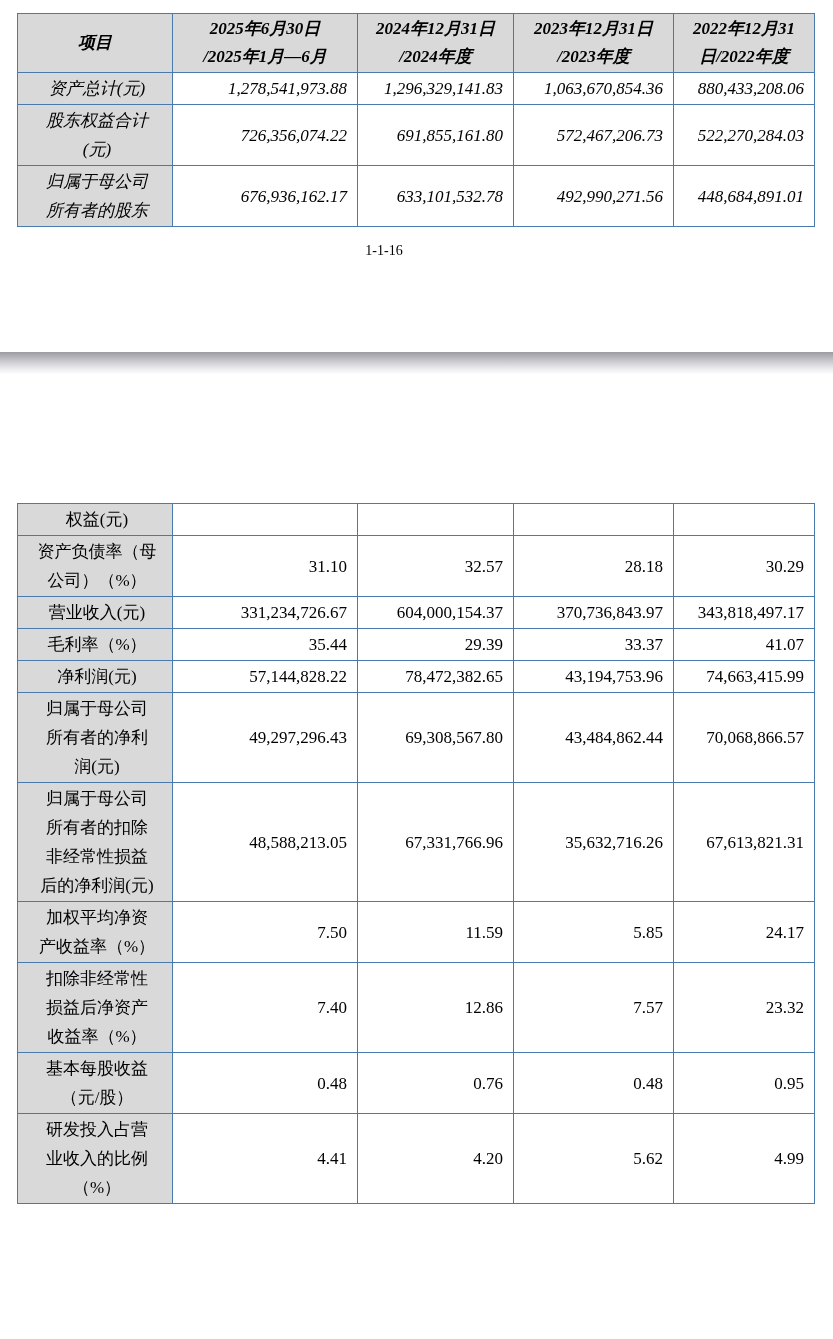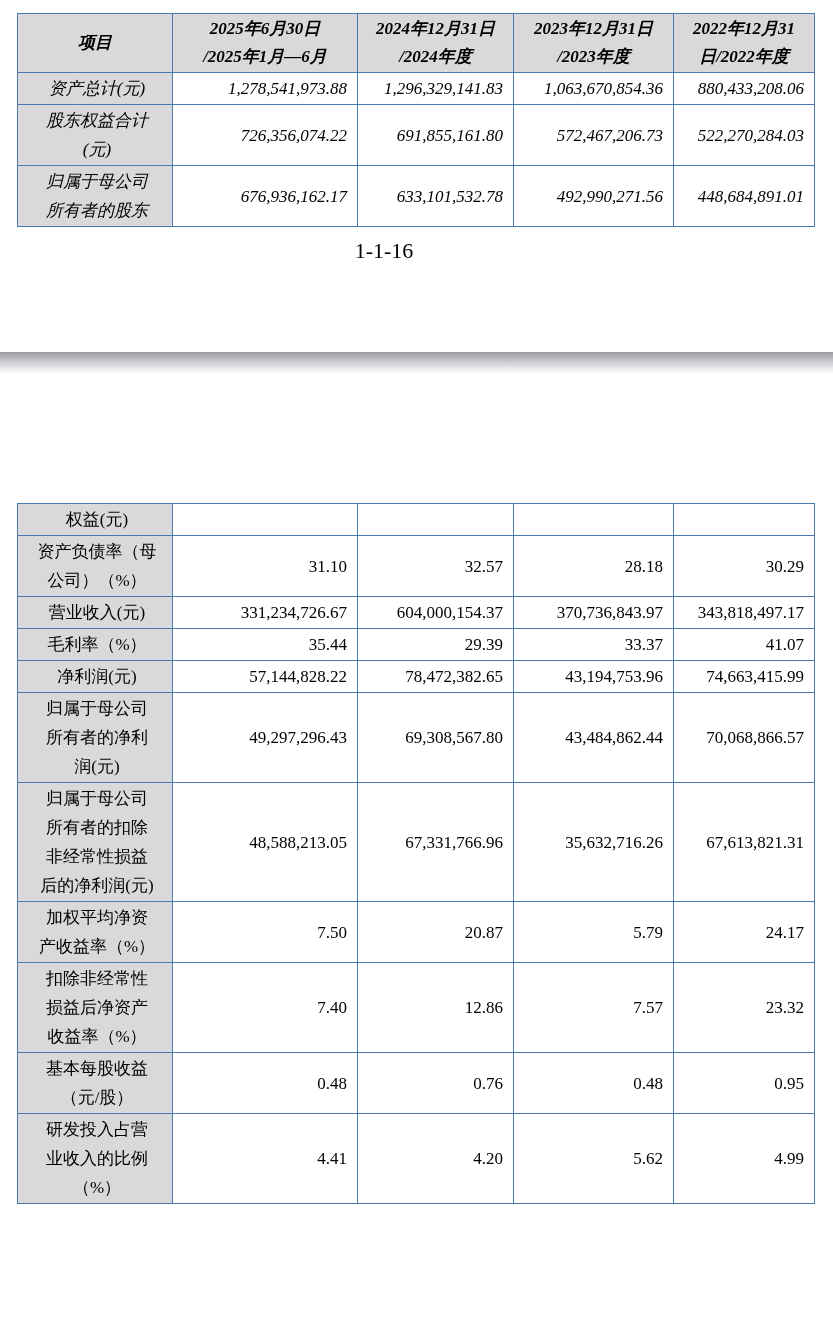--- a/index.html
+++ b/index.html
@@ -28,21 +28,21 @@
   }
   .fin td.label{
     background:var(--fill);text-align:center;
     padding:1px 4px 1px 8px;white-space:pre-line;
   }
   .fin td.num{
     background:#ffffff;text-align:right;padding:1px 10px 1px 2px;
   }
   #page-number{
     position:absolute;top:240px;left:0;width:768px;height:22px;
-    text-align:center;font-size:22px;line-height:22px;
+    text-align:center;font-size:14px;line-height:22px;
   }
   #page-divider{
     position:absolute;top:352px;left:0;width:833px;height:22px;
     background:linear-gradient(to bottom,#9b9ba1 0%,#c7c7cc 40%,#ebebee 75%,#fdfdfe 100%);
   }
 </style>
 </head>
 <body>
 
 <table class="fin" id="table1">
@@ -158,22 +158,22 @@
 后的净利润(元)</td>
         <td class="num">48,588,213.05</td>
         <td class="num">67,331,766.96</td>
         <td class="num">35,632,716.26</td>
         <td class="num">67,613,821.31</td>
       </tr>
       <tr>
         <td class="label">加权平均净资
 产收益率（%）</td>
         <td class="num">7.50</td>
-        <td class="num">20.87</td>
-        <td class="num">5.79</td>
+        <td class="num">11.59</td>
+        <td class="num">5.85</td>
         <td class="num">24.17</td>
       </tr>
       <tr>
         <td class="label">扣除非经常性
 损益后净资产
 收益率（%）</td>
         <td class="num">7.40</td>
         <td class="num">12.86</td>
         <td class="num">7.57</td>
         <td class="num">23.32</td>

